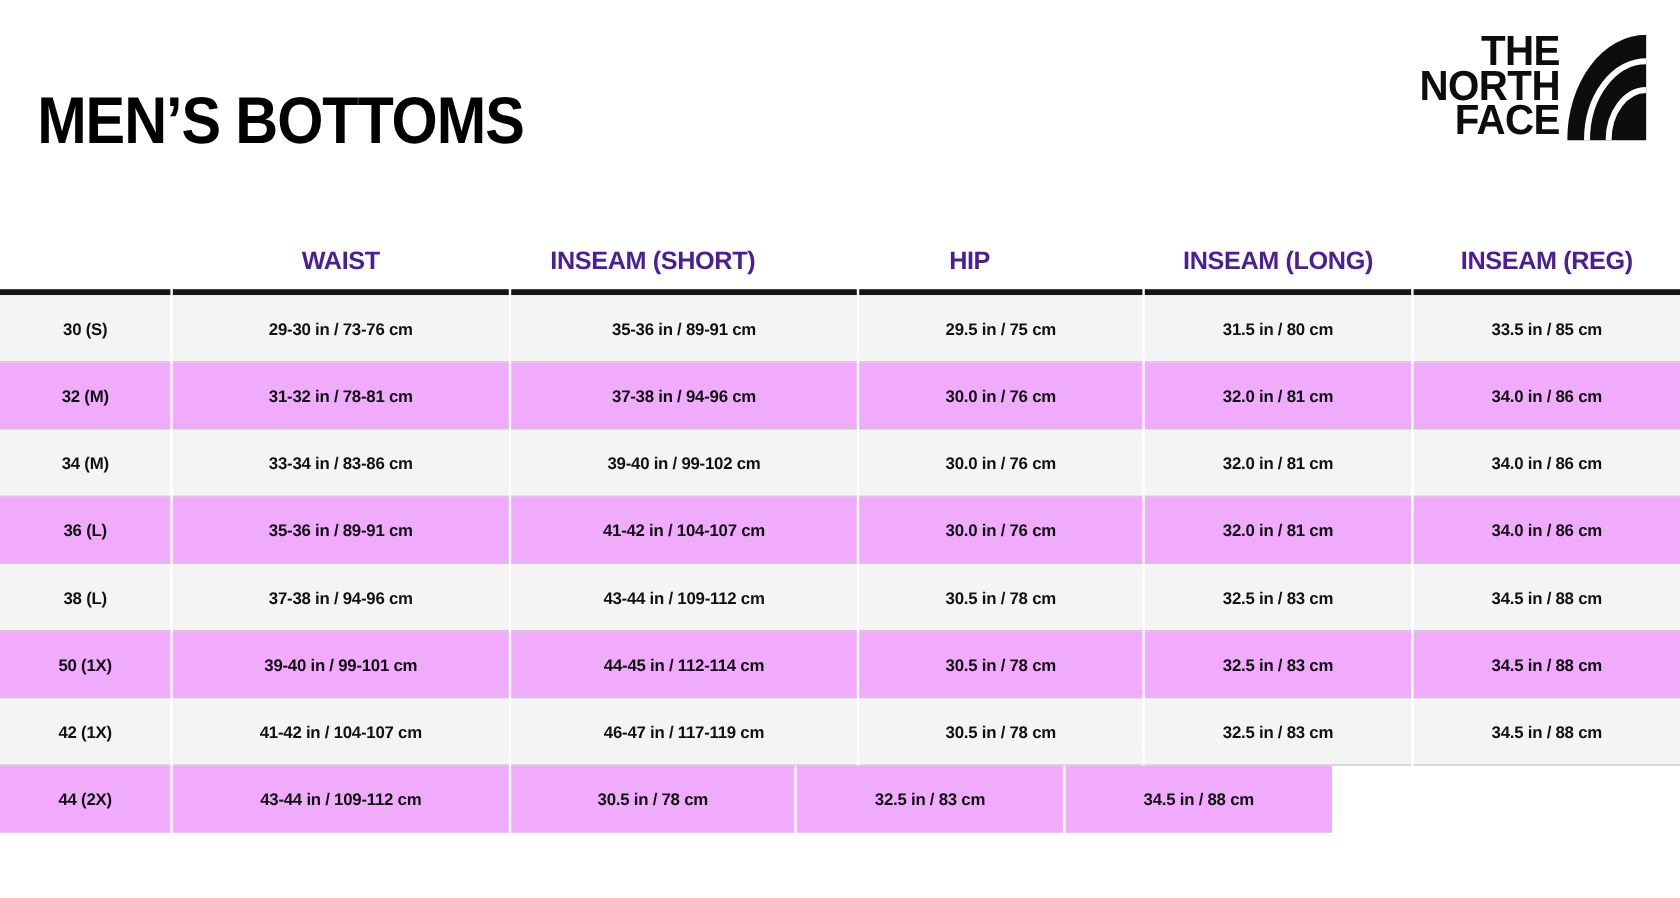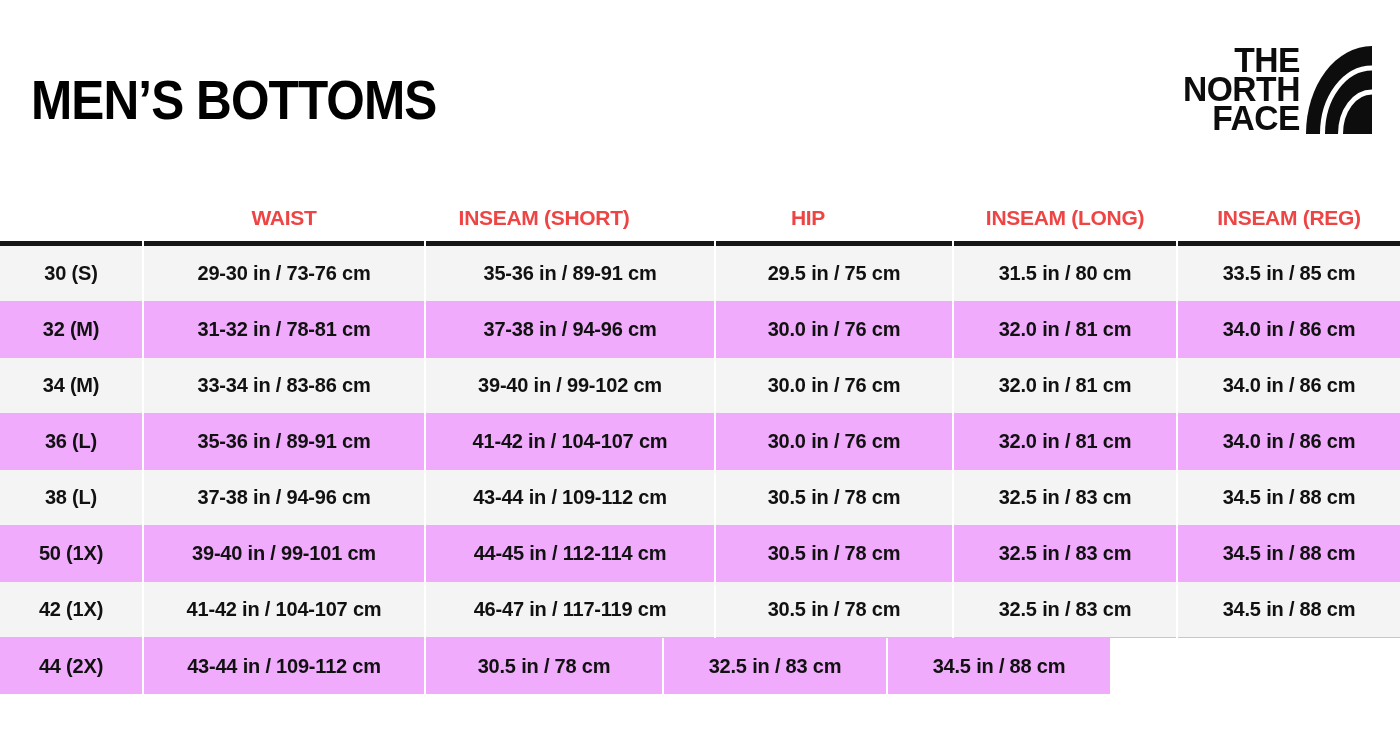--- a/index.html
+++ b/index.html
@@ -6,47 +6,47 @@
   body{
     width:1400px;height:748px;position:relative;background:#ffffff;
     font-family:"Liberation Sans",sans-serif;color:#111;overflow:hidden;
   }
   .page-title{
     position:absolute;left:31px;top:68px;
     font-size:55px;font-weight:bold;letter-spacing:-1px;color:#000;
     transform:scaleX(.9);transform-origin:left center;white-space:nowrap;
   }
   
-  .logo{position:absolute;top:43px;right:28px;width:290px;height:95px;}
+  .logo{position:absolute;top:26px;right:28px;width:290px;height:95px;}
   .logo-text{
     position:absolute;right:72px;top:2px;text-align:right;
     font-weight:bold;font-size:35px;line-height:29px;letter-spacing:-.5px;color:#0d0d0d;
     transform:scaleX(.96);transform-origin:right top;
   }
   .logo-dome{position:absolute;right:0;top:3px;}
   
   .cols{display:flex;gap:2px;}
   .c0{flex:0 0 142px;}
   .c1{flex:0 0 280px;}
   .c2{flex:0 0 288px;}
   .c3{flex:0 0 236px;}
   .c4{flex:0 0 222px;}
   .c5{flex:0 0 222px;}
   .thead{position:absolute;left:0;top:198px;width:1400px;height:40px;}
   .thead .hcell{
     display:flex;align-items:center;justify-content:center;height:40px;
-    font-weight:bold;font-size:21px;letter-spacing:-.3px;color:#ef4444;white-space:nowrap;
+    font-weight:bold;font-size:21px;letter-spacing:-.3px;color:#4c1d95;white-space:nowrap;
   }
   .thick-rule{position:absolute;left:0;top:241px;width:1400px;height:5px;}
   .thick-rule .seg{height:5px;background:#161616;}
   .tbody{position:absolute;left:0;top:246px;width:1400px;}
   .trow .cell{
     height:56px;box-sizing:border-box;border-bottom:1px solid #c8c8c8;
     display:flex;align-items:center;justify-content:center;
-    font-weight:bold;font-size:20px;letter-spacing:-.2px;color:#111;white-space:nowrap;
+    font-weight:bold;font-size:14px;letter-spacing:-.2px;color:#111;white-space:nowrap;
   }
   .trow.odd  .cell{background:#f4f4f4;}
   .trow.even .cell{background:#f0abfc;}
   .trow:last-child .cell{border-bottom:none;}
 </style>
 </head>
 <body>
 
 <div class="page-title">MEN’S BOTTOMS</div>
 

